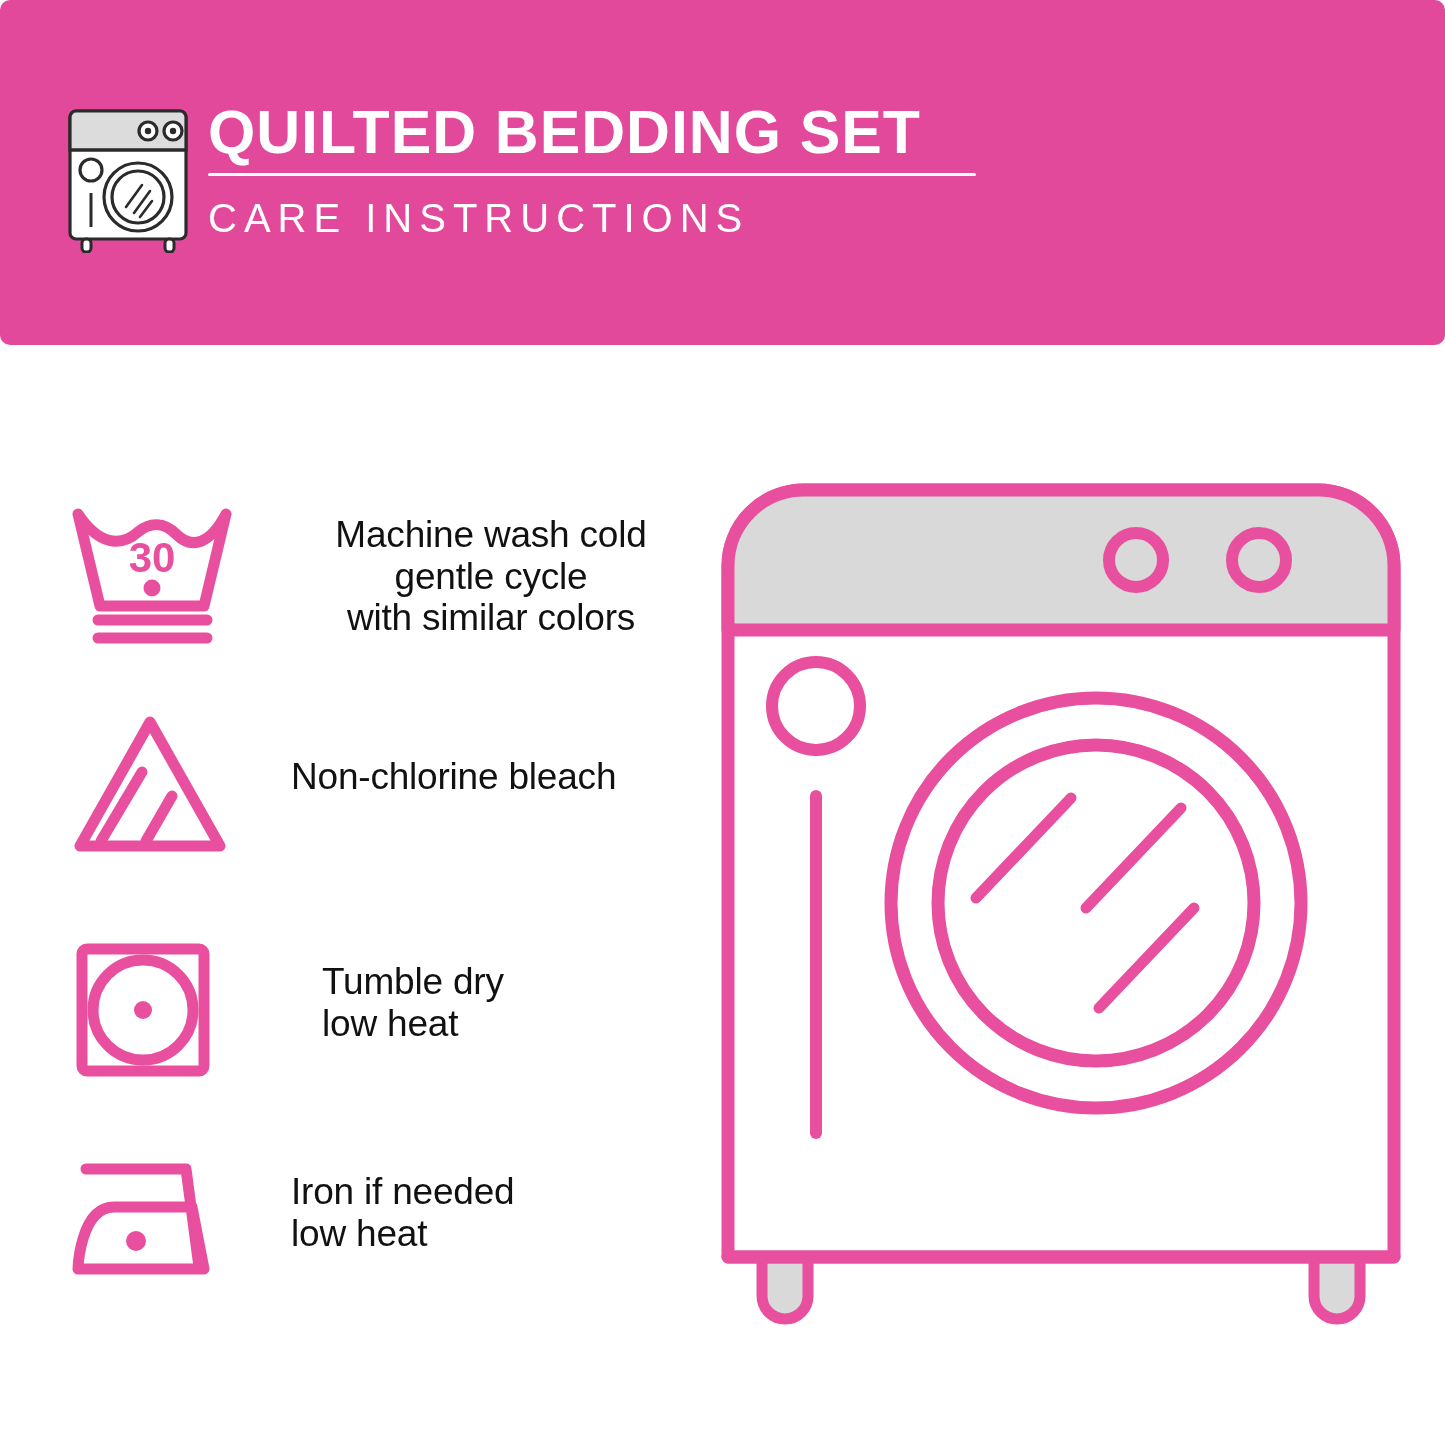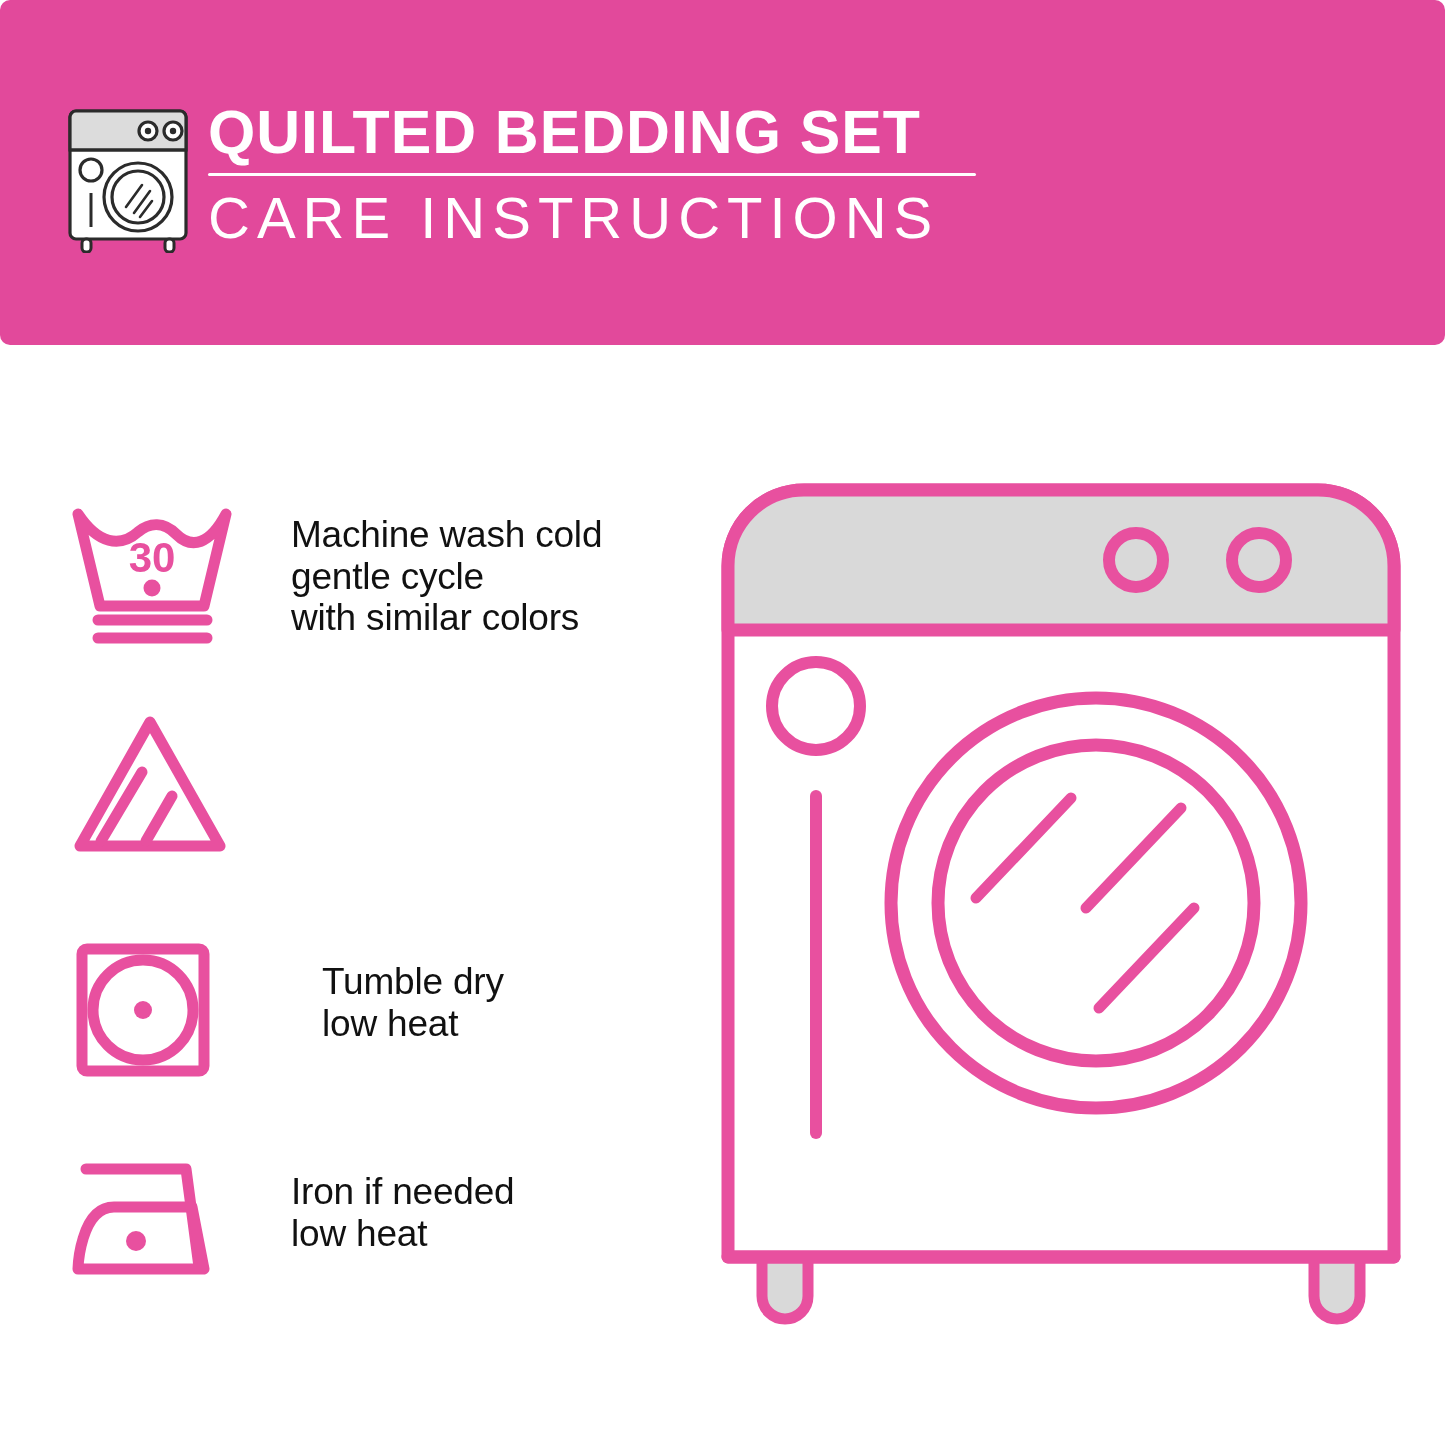--- a/index.html
+++ b/index.html
@@ -56,21 +56,21 @@
     margin-top: 8px;
     width: 768px;
     height: 3px;
     background: #ffffff;
     border-radius: 2px;
   }
   #header-subtitle {
     margin-top: 11px;
     font-family: "Liberation Sans Narrow", "Liberation Sans", sans-serif;
     font-weight: normal;
-    font-size: 58px;
+    font-size: 40px;
     line-height: 62px;
     letter-spacing: 7.0px;
     color: #ffffff;
     white-space: nowrap;
     transform: scaleX(1.0);
     transform-origin: left center;
   }
 
   
   #care-list {
@@ -106,21 +106,21 @@
     display: block;
     white-space: nowrap;
   }
 
   
   #care-row-wash   { top: 155px; }
   #care-row-bleach { top: 365px; }
   #care-row-dry    { top: 590px; }
   #care-row-iron   { top: 800px; }
 
-  #care-row-wash   .care-text { top: 14px; }
+  #care-row-wash   .care-text { top: 14px; text-align: center; }
   #care-row-bleach .care-text { top: 46px; }
   #care-row-dry    .care-text { top: 26px; margin-left: 31px; }
   #care-row-iron   .care-text { top: 26px; }
 
   
   #washer-illustration {
     position: absolute;
     left: 716px;
     top: 478px;
     width: 690px;
@@ -205,20 +205,21 @@
 
             <path d="M82 12 L152 136 L12 136 Z"></path>
 
             <line x1="74" y1="62" x2="33" y2="131"></line>
 
             <line x1="104" y1="86" x2="78" y2="131"></line>
           </g>
         </svg>
       </div>
       <div class="care-text">
+        <span class="line">Non-chlorine bleach</span>
       </div>
     </div>
 
     <div class="care-row" id="care-row-dry">
       <div class="care-icon">
         <svg width="170" height="150" viewBox="0 0 170 150" xmlns="http://www.w3.org/2000/svg">
           <g fill="none" stroke="#e8509f" stroke-width="11" stroke-linecap="round" stroke-linejoin="round">
             <rect x="14" y="14" width="122" height="122" rx="5"></rect>
             <circle cx="75" cy="75" r="50"></circle>
           </g>

